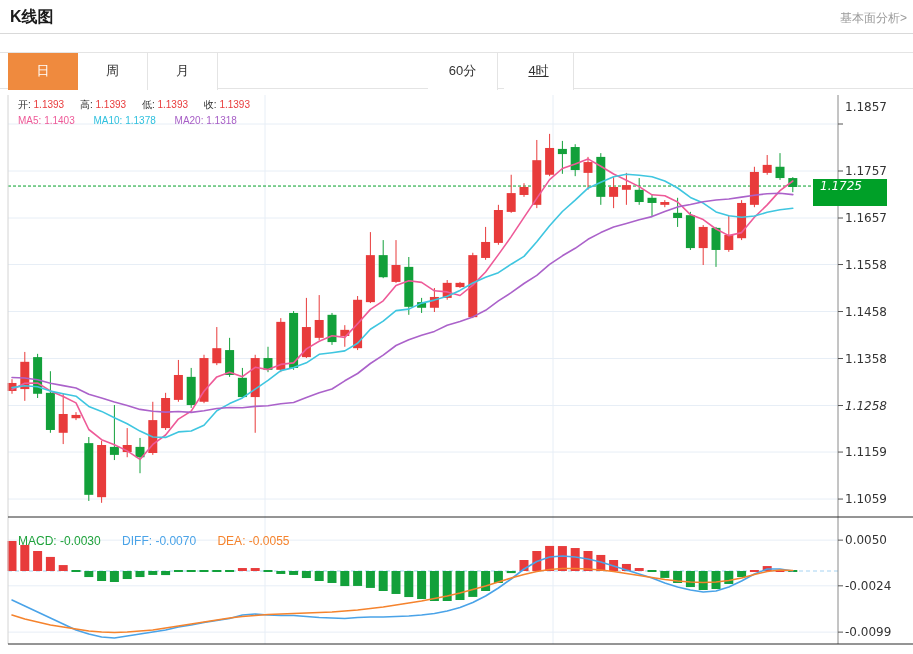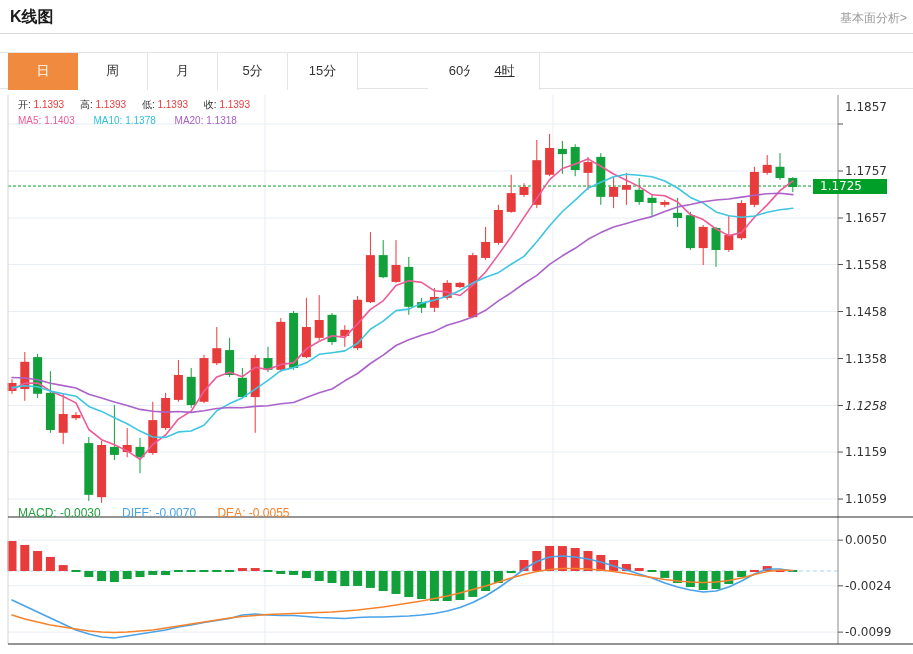--- a/index.html
+++ b/index.html
@@ -13,45 +13,43 @@
   .tab{position:absolute;top:0;height:37px;width:70px;line-height:36px;text-align:center;
        font-size:13px;color:#333;border-right:1px solid #e4e4e4;box-sizing:border-box;cursor:pointer;background:#fff;}
   .tab.first{border-left:1px solid #e4e4e4;}
   .tab.active{background:#ef8a3e;color:#fff;border:none;}
   #chart-svg{left:0;top:0;}
   .info-line{left:18px;font-size:10px;white-space:nowrap;}
   .info-line .lbl{color:#333;}
   .info-line .val{color:#e83b3b;margin-right:13px;}
   .ma-item{margin-right:16px;}
   .ma5{color:#ee5a98;} .ma10{color:#2fc0de;} .ma20{color:#a75ec6;}
-  #macd-header{left:18px;top:506px;font-size:12px;white-space:nowrap;}
+  #macd-header{left:18px;top:534px;font-size:12px;white-space:nowrap;}
   .macd-t{color:#1fa23c;margin-right:18px;}
   .diff-t{color:#4aa3e8;margin-right:18px;}
   .dea-t{color:#f5832d;}
   .axis-label{position:absolute;left:845px;font-size:12px;color:#333;
               font-family:"DejaVu Sans","Liberation Sans",sans-serif;line-height:14px;}
-  #price-tag{left:813px;width:74px;height:15px;background:#00a028;color:#fff;font-size:12px;
+  #price-tag{left:813px;width:74px;height:27px;background:#00a028;color:#fff;font-size:12px;
              line-height:15px;padding-left:7px;box-sizing:border-box;
-             font-family:"DejaVu Sans","Liberation Sans",sans-serif;}
+             font-family:"DejaVu Sans","Liberation Sans",sans-serif;font-style:italic;}
 </style>
 </head>
 <body>
 
 <div class="abs" id="page-title">K线图</div>
 <div class="abs" id="fund-link">基本面分析&gt;</div>
 <div class="abs" id="top-divider"></div>
 
 <div class="abs" id="tab-bar">
     <div class="tab first active" style="left: 8px;">日</div>
     <div class="tab" style="left: 78px;">周</div>
     <div class="tab" style="left: 148px;">月</div>
-    <div class="tab" style="left: 218px;">5分</div>
-    <div class="tab" style="left: 288px;">15分</div>
     <div class="tab" style="left: 428px;">60分</div>
-    <div class="tab" style="left: 470px; text-decoration: underline;">4时</div>
+    <div class="tab" style="left: 504px; text-decoration: underline;">4时</div>
   </div>
 
 <svg class="abs" id="chart-svg" width="913" height="654">
     <line x1="8" x2="838" y1="124" y2="124" stroke="#e7eef6" stroke-width="1"></line>
     <line x1="8" x2="838" y1="171.00000000000006" y2="171.00000000000006" stroke="#e7eef6" stroke-width="1"></line>
     <line x1="8" x2="838" y1="218.00000000000009" y2="218.00000000000009" stroke="#e7eef6" stroke-width="1"></line>
     <line x1="8" x2="838" y1="264.5300000000002" y2="264.5300000000002" stroke="#e7eef6" stroke-width="1"></line>
     <line x1="8" x2="838" y1="311.5300000000002" y2="311.5300000000002" stroke="#e7eef6" stroke-width="1"></line>
     <line x1="8" x2="838" y1="358.53000000000026" y2="358.53000000000026" stroke="#e7eef6" stroke-width="1"></line>
     <line x1="8" x2="838" y1="405.5300000000003" y2="405.5300000000003" stroke="#e7eef6" stroke-width="1"></line>

